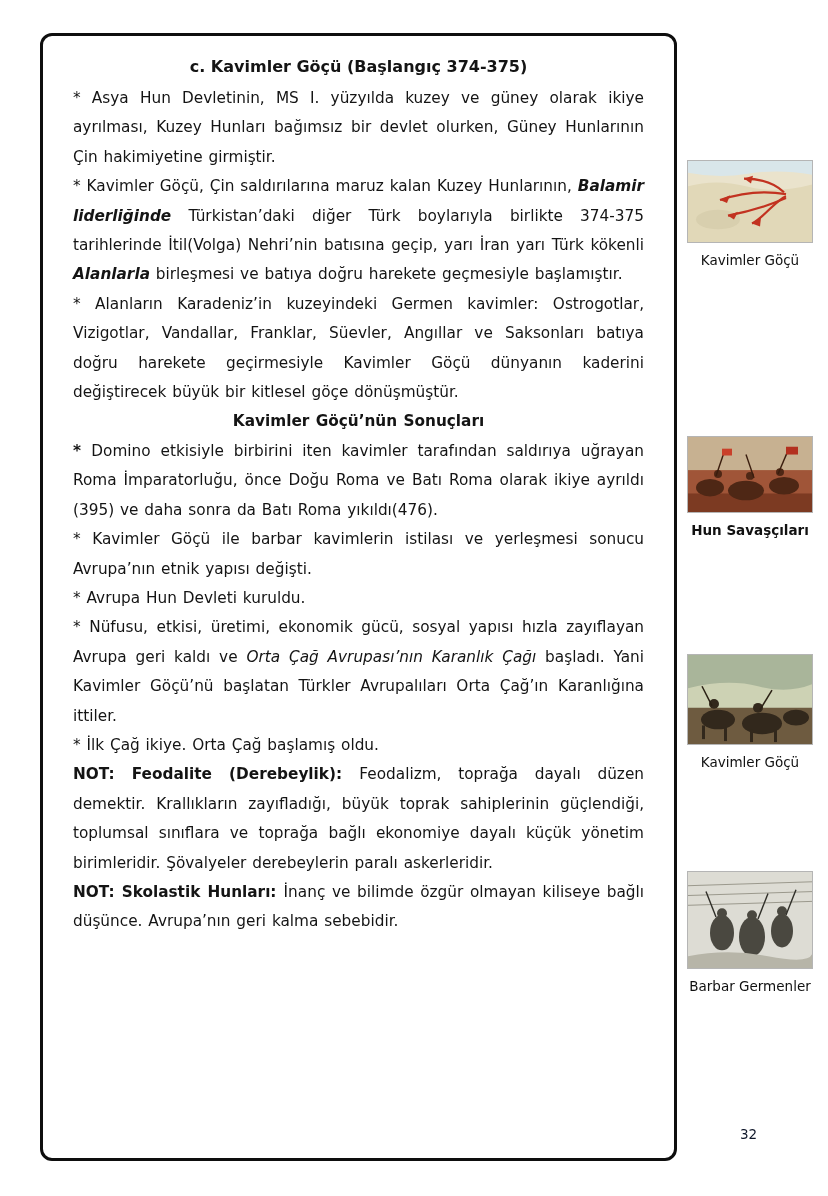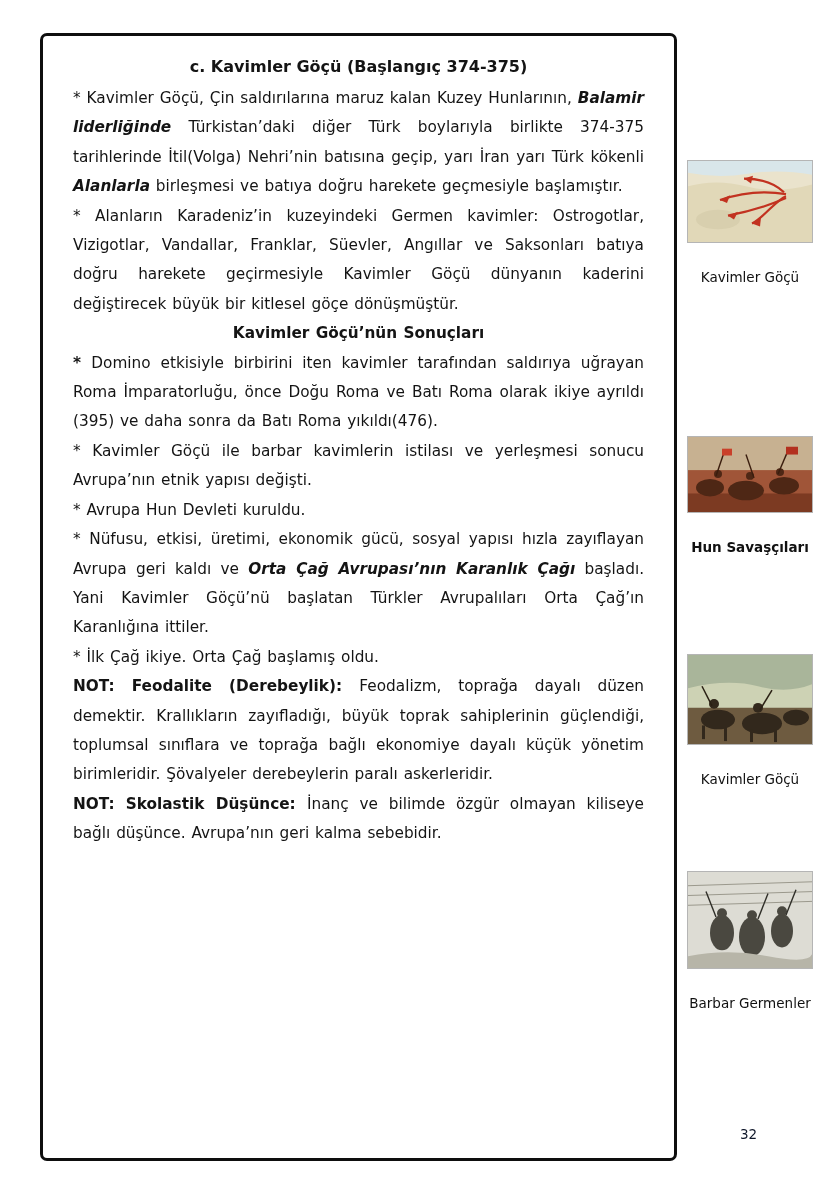--- a/index.html
+++ b/index.html
@@ -2,63 +2,64 @@
 <html><head>
 <meta charset="utf-8">
 <style>
   html,body { margin:0; padding:0; background:#ffffff; }
   .page {
     position:relative; width:828px; height:1196px; background:#ffffff;
     font-family:"DejaVu Sans", sans-serif; color:#141414; overflow:hidden;
   }
   .content-box {
     position:absolute; left:40px; top:33px; width:637px; height:1128px;
-    border:3px solid #0e0e0e; border-radius:7px; box-sizing:border-box;
+    border:3px solid #0e0e0e; border-radius:12px; box-sizing:border-box;
     padding:16px 30px 0 30px; background:#ffffff;
   }
   .doc-title {
     text-align:center; font-weight:bold; font-size:16px; line-height:30px;
     margin-bottom:2px;
   }
   .blk {
     margin:0; font-size:15.3px; line-height:29.4px; text-align:justify;
     word-spacing:1px;
   }
   .blk.h { text-align:center; font-weight:bold; }
   .fig {
     position:absolute; left:687px; width:126px; margin:0; text-align:center;
   }
   .fig .imgbox {
     width:100%; box-sizing:border-box; border:1px solid #b5b5b5; overflow:hidden;
     background:#eee;
   }
   .fig .imgbox svg { display:block; width:100%; height:100%; }
-  .fig figcaption { font-size:13.5px; margin-top:26px; color:#111; white-space:nowrap; }
+  .fig figcaption { font-size:13.5px; margin-top:9px; color:#111; white-space:nowrap; }
   .page-number {
     position:absolute; left:740px; top:1126px; font-size:13.5px; color:#0f172a;
   }
 </style>
 </head>
 <body>
 
 <div class="page">
 
   <div class="content-box">
     <div class="doc-title">c. Kavimler Göçü  (Başlangıç 374-375)</div>
     <div id="doc-body">
+        <p class="blk p"><span>* Asya Hun Devletinin, MS I. yüzyılda kuzey ve güney olarak ikiye ayrılması, Kuzey Hunları bağımsız bir devlet olurken, Güney Hunlarının Çin hakimiyetine girmiştir.</span></p>
         <p class="blk p"><span>* Kavimler Göçü, Çin saldırılarına maruz kalan Kuzey Hunlarının, </span><span style="font-weight: bold; font-style: italic;">Balamir liderliğinde</span><span> Türkistan’daki diğer Türk boylarıyla birlikte 374-375 tarihlerinde İtil(Volga) Nehri’nin batısına geçip, yarı İran yarı Türk kökenli </span><span style="font-weight: bold; font-style: italic;">Alanlarla</span><span> birleşmesi ve batıya doğru harekete geçmesiyle başlamıştır.</span></p>
         <p class="blk p"><span>* Alanların Karadeniz’in kuzeyindeki Germen kavimler: Ostrogotlar, Vizigotlar, Vandallar, Franklar, Süevler, Angıllar ve Saksonları batıya doğru harekete geçirmesiyle Kavimler Göçü dünyanın kaderini değiştirecek büyük bir kitlesel göçe dönüşmüştür.</span></p>
         <p class="blk h"><span style="font-weight: bold;">Kavimler Göçü’nün Sonuçları</span></p>
         <p class="blk p"><span style="font-weight: bold;">* </span><span>Domino etkisiyle birbirini iten kavimler tarafından saldırıya uğrayan Roma İmparatorluğu, önce Doğu Roma ve Batı Roma olarak ikiye ayrıldı (395) ve daha sonra da Batı Roma yıkıldı(476).</span></p>
         <p class="blk p"><span>* Kavimler Göçü ile barbar kavimlerin istilası ve yerleşmesi sonucu Avrupa’nın etnik yapısı değişti.</span></p>
         <p class="blk p"><span>* Avrupa Hun Devleti kuruldu.</span></p>
-        <p class="blk p"><span>* Nüfusu, etkisi, üretimi, ekonomik gücü, sosyal yapısı hızla zayıflayan Avrupa geri kaldı ve </span><span style="font-weight: bold; font-style: italic;">Orta Çağ Avrupası’nın Karanlık Çağı</span><span> başladı. Yani Kavimler Göçü’nü başlatan Türkler Avrupalıları Orta Çağ’ın Karanlığına ittiler.</span></p>
+        <p class="blk p"><span>* Nüfusu, etkisi, üretimi, ekonomik gücü, sosyal yapısı hızla zayıflayan Avrupa geri kaldı ve </span><span style="font-weight: normal; font-style: italic;">Orta Çağ Avrupası’nın Karanlık Çağı</span><span> başladı. Yani Kavimler Göçü’nü başlatan Türkler Avrupalıları Orta Çağ’ın Karanlığına ittiler.</span></p>
         <p class="blk p"><span>* İlk Çağ ikiye. Orta Çağ başlamış oldu.</span></p>
         <p class="blk p"><span style="font-weight: bold;">NOT: Feodalite (Derebeylik): </span><span>Feodalizm, toprağa dayalı düzen demektir. Krallıkların zayıfladığı, büyük toprak sahiplerinin güçlendiği, toplumsal sınıflara ve toprağa bağlı ekonomiye dayalı küçük yönetim birimleridir. Şövalyeler derebeylerin paralı askerleridir.</span></p>
-        <p class="blk p"><span style="font-weight: bold;">NOT: Skolastik Düşünce: </span><span>İnanç ve bilimde özgür olmayan kiliseye bağlı düşünce. Avrupa’nın geri kalma sebebidir.</span></p>
+        <p class="blk p"><span style="font-weight: bold;">NOT: Skolastik Hunları: </span><span>İnanç ve bilimde özgür olmayan kiliseye bağlı düşünce. Avrupa’nın geri kalma sebebidir.</span></p>
       </div>
   </div>
 
   <figure class="fig" style="top:160px;">
     <div class="imgbox" style="height:83px;">
       <svg viewBox="0 0 124 83" preserveAspectRatio="none" aria-hidden="true">
         <rect width="124" height="83" fill="#eae3cc"></rect>
         <path d="M0,0 L124,0 L124,14 Q90,8 60,13 T0,12 Z" fill="#d9e6ea"></path>
         <path d="M0,26 Q28,18 58,26 T124,24 L124,83 L0,83 Z" fill="#e1d8b8"></path>
         <ellipse cx="30" cy="60" rx="22" ry="10" fill="#d8cfae"></ellipse>

